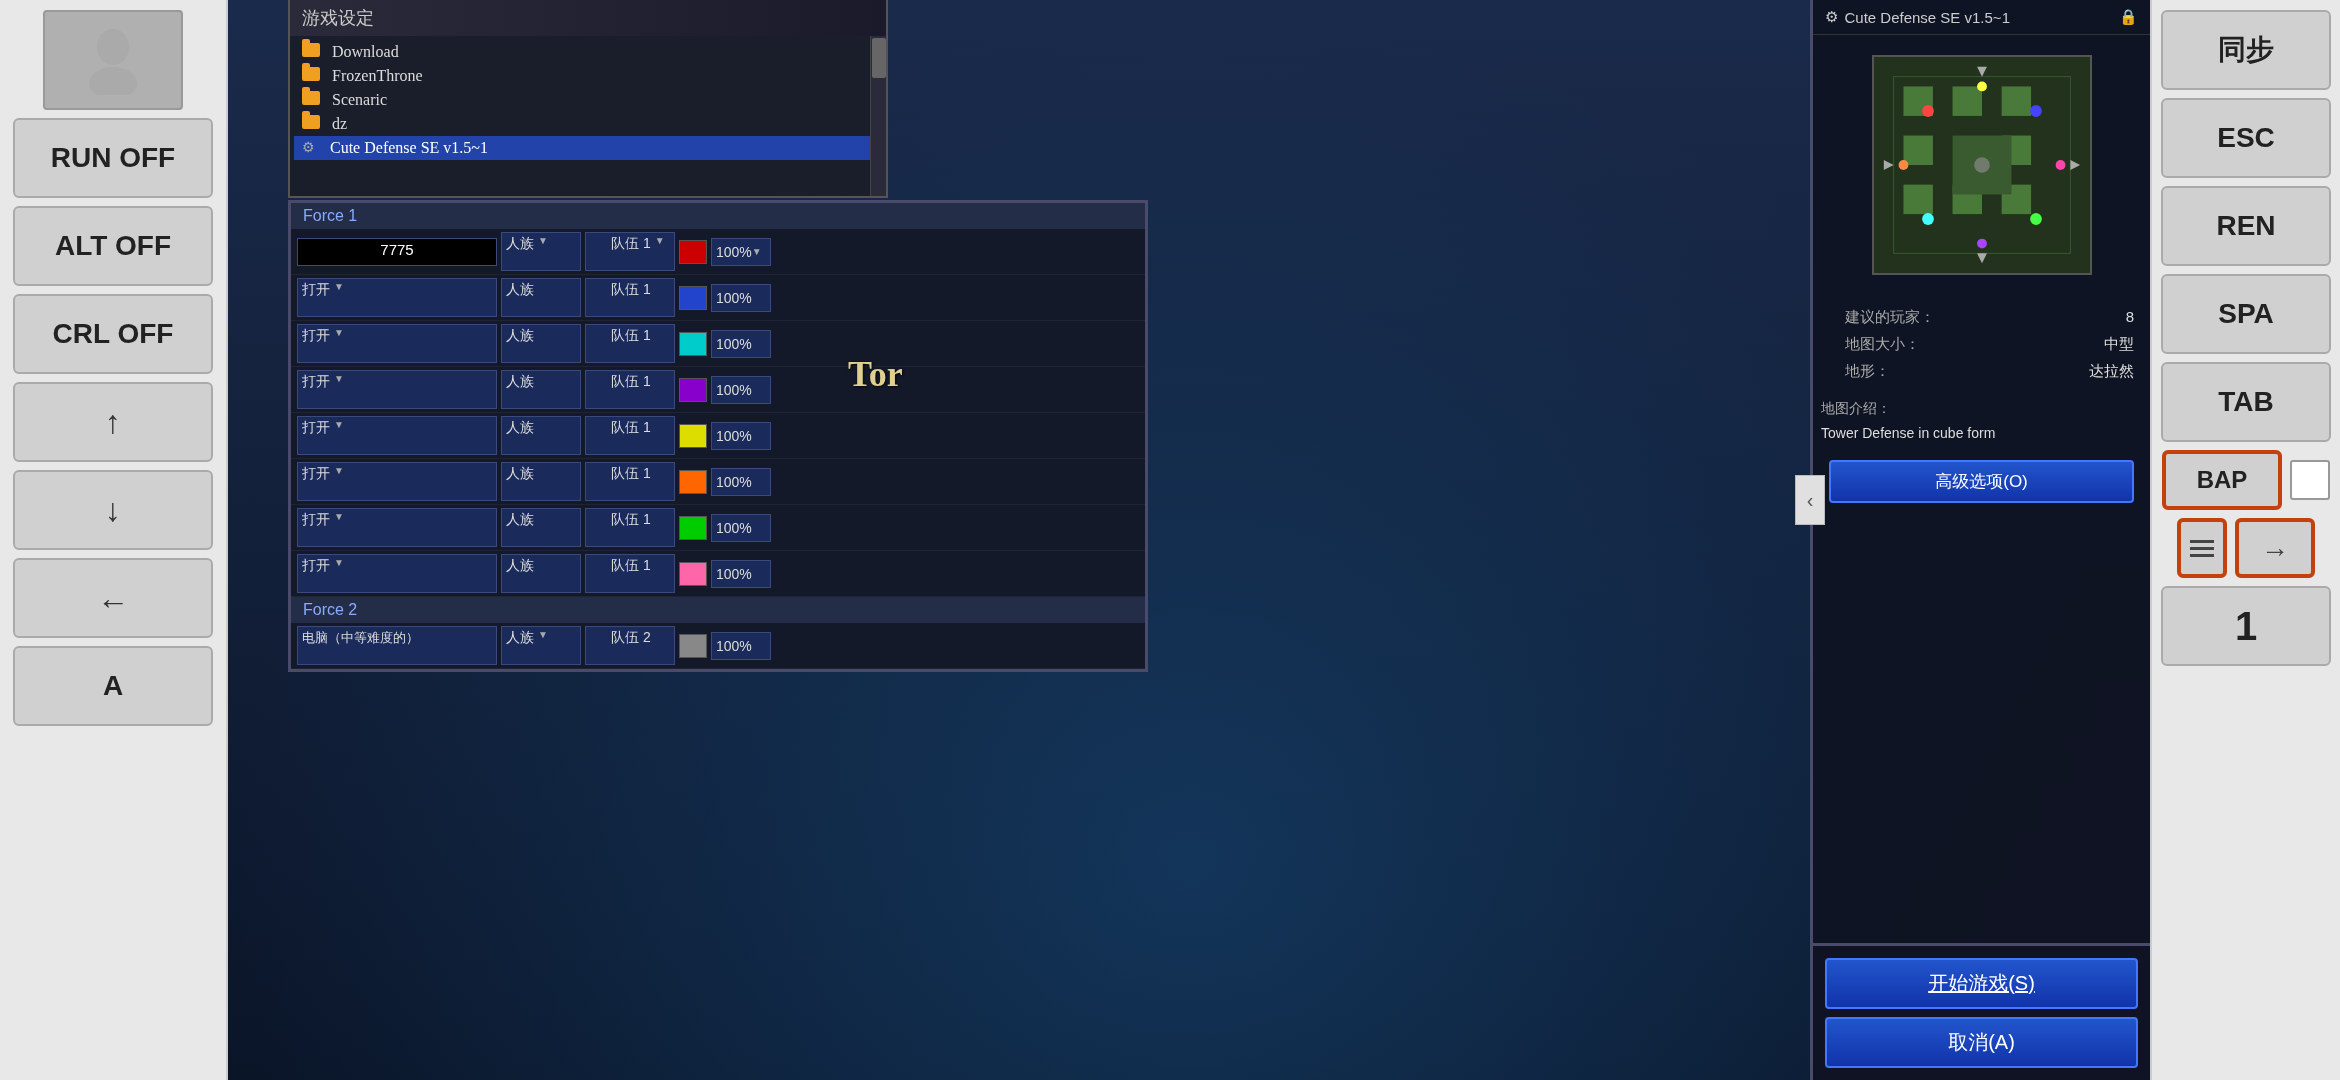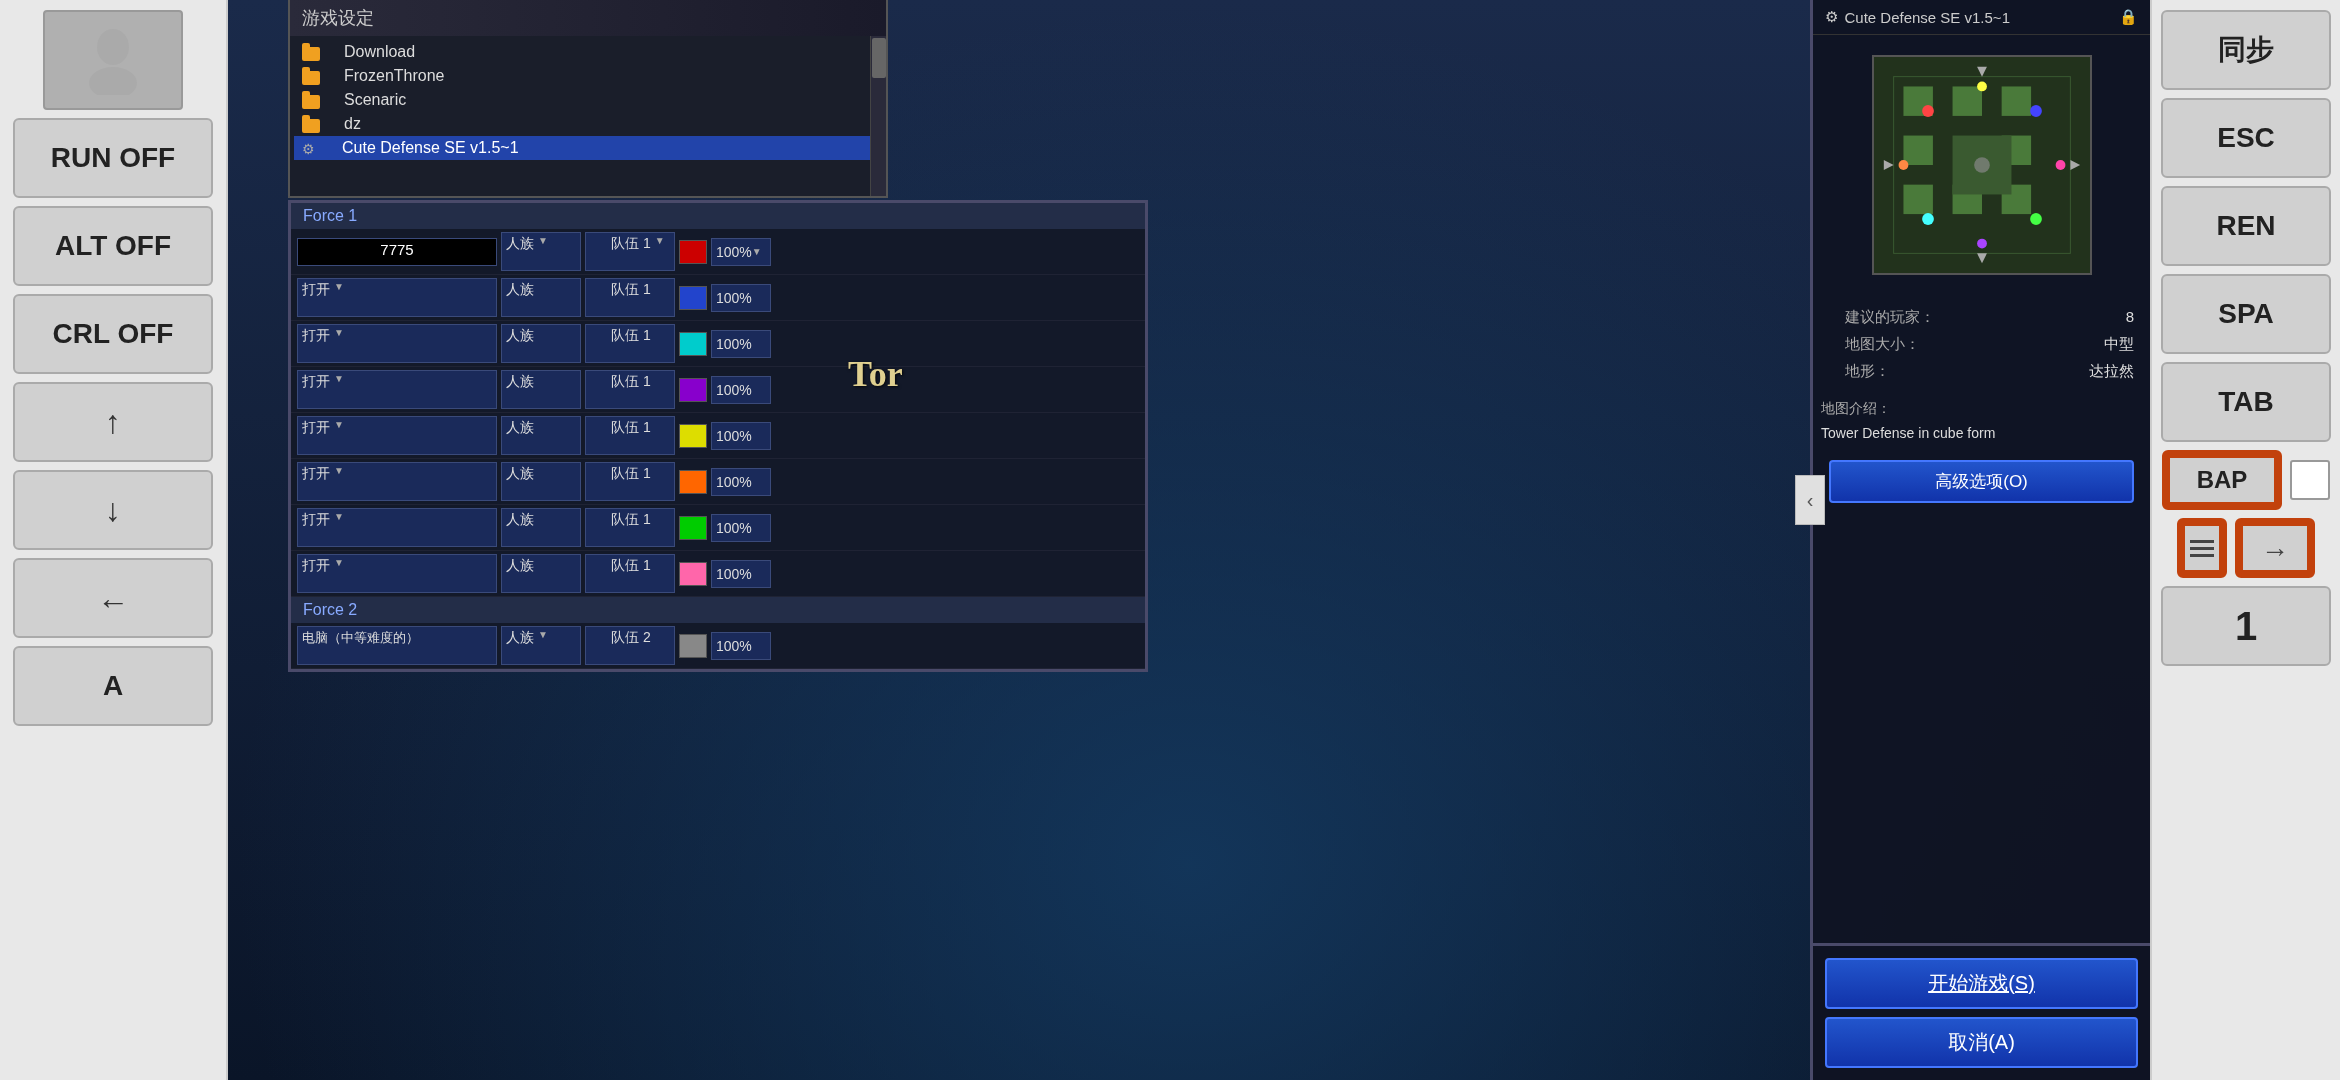--- a/index.html
+++ b/index.html
@@ -102,25 +102,26 @@
     }
 
     .file-list {
       padding: 4px;
       background: #1a1e2a;
       min-height: 160px;
     }
 
     .file-item {
       display: flex;
-      align-items: flex-end;
+      align-items: flex-start;
       padding: 3px 8px;
       color: #ddd;
       font-size: 16px;
-      gap: 24px;
+      gap: 12px;
+      font-family: Liberation Serif, serif;
     }
     .file-item.selected {
       background: #2244aa;
       color: #fff;
     }
     .folder-icon {
       width: 18px; height: 14px;
       background: #f0a020;
       border-radius: 0 2px 2px 2px;
       position: relative;
@@ -355,21 +356,21 @@
       display: flex;
       align-items: center;
       justify-content: center;
       cursor: pointer;
     }
 
     .right-btn-sm {
       width: 170px;
       height: 60px;
       background: #d0d0d0;
-      border: 8px solid #c2410c;
+      border: 4px solid #c2410c;
       border-radius: 6px;
       font-size: 24px;
       font-weight: bold;
       color: #222;
       display: flex;
       align-items: center;
       justify-content: center;
       cursor: pointer;
     }
 

